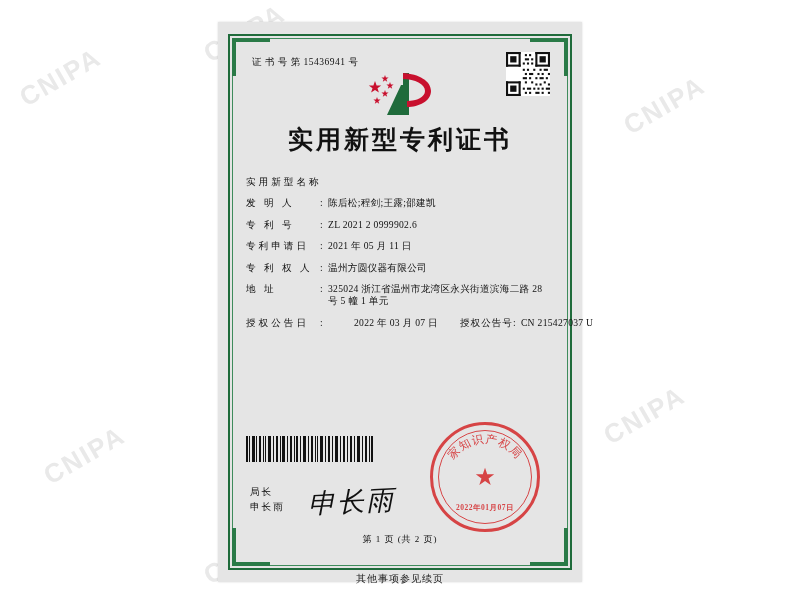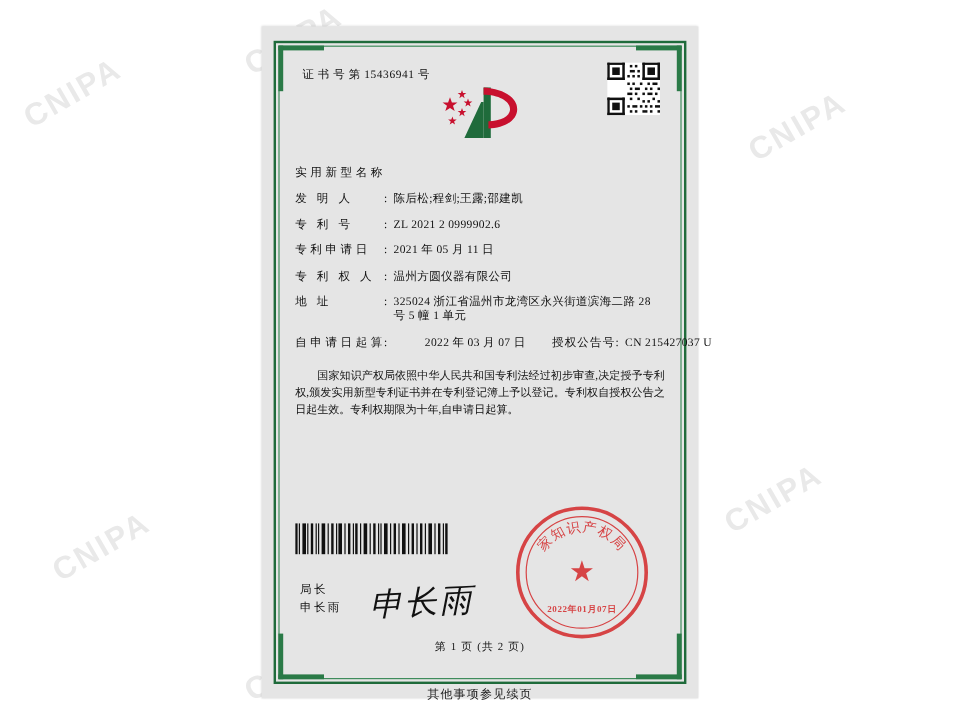--- a/index.html
+++ b/index.html
@@ -344,20 +344,21 @@
           <g fill="#c8102e">
             <polygon points="18,10 19.6,14.4 24.2,14.4 20.5,17.2 21.9,21.6 18,18.9 14.1,21.6 15.5,17.2 11.8,14.4 16.4,14.4"></polygon>
             <polygon points="28,4 28.9,6.6 31.6,6.6 29.4,8.2 30.2,10.8 28,9.2 25.8,10.8 26.6,8.2 24.4,6.6 27.1,6.6"></polygon>
             <polygon points="33,11 33.9,13.6 36.6,13.6 34.4,15.2 35.2,17.8 33,16.2 30.8,17.8 31.6,15.2 29.4,13.6 32.1,13.6"></polygon>
             <polygon points="28,19 28.9,21.6 31.6,21.6 29.4,23.2 30.2,25.8 28,24.2 25.8,25.8 26.6,23.2 24.4,21.6 27.1,21.6"></polygon>
             <polygon points="20,26 20.9,28.6 23.6,28.6 21.4,30.2 22.2,32.8 20,31.2 17.8,32.8 18.6,30.2 16.4,28.6 19.1,28.6"></polygon>
           </g>
         </svg>
       </div>
 
+      <div class="title">实用新型专利证书</div>
 
       <div class="fields">
 
         <div class="field-row">
           <div class="f-label">实用新型名称</div>
           <div class="f-colon"></div>
         </div>
 
         <div class="field-row">
           <div class="f-label">发 明 人</div>
@@ -383,32 +384,31 @@
           <div class="f-value">温州方圆仪器有限公司</div>
         </div>
 
         <div class="field-row">
           <div class="f-label">地 址</div>
           <div class="f-colon">:</div>
           <div class="f-value">325024 浙江省温州市龙湾区永兴街道滨海二路 28 号 5 幢 1 单元</div>
         </div>
 
         <div class="field-row">
-          <div class="f-label">自申请日起算</div>
+          <div class="f-label">授权公告日</div>
           <div class="f-colon">:</div>
           <div class="f-value2">2022 年 03 月 07 日</div>
           <div class="f-label2" style="margin-left:22px">授权公告号</div>
           <div class="f-colon">:</div>
           <div class="f-value2" style="margin-left:0">CN 215427037 U</div>
         </div>
 
       </div>
 
       <div class="paras">
-        <p>国家知识产权局依照中华人民共和国专利法经过初步审查,决定授予专利权,颁发实用新型专利证书并在专利登记簿上予以登记。专利权自授权公告之日起生效。专利权期限为十年,自申请日起算。</p>
       </div>
 
       <svg class="barcode" viewBox="0 0 128 26" preserveAspectRatio="none">
         <g fill="#111">
           <rect x="0" y="0" width="2" height="26"></rect>
             <rect x="3" y="0" width="1" height="26"></rect>
           <rect x="6" y="0" width="3" height="26"></rect>
             <rect x="10" y="0" width="1" height="26"></rect>
           <rect x="13" y="0" width="2" height="26"></rect>
             <rect x="17" y="0" width="1" height="26"></rect>

